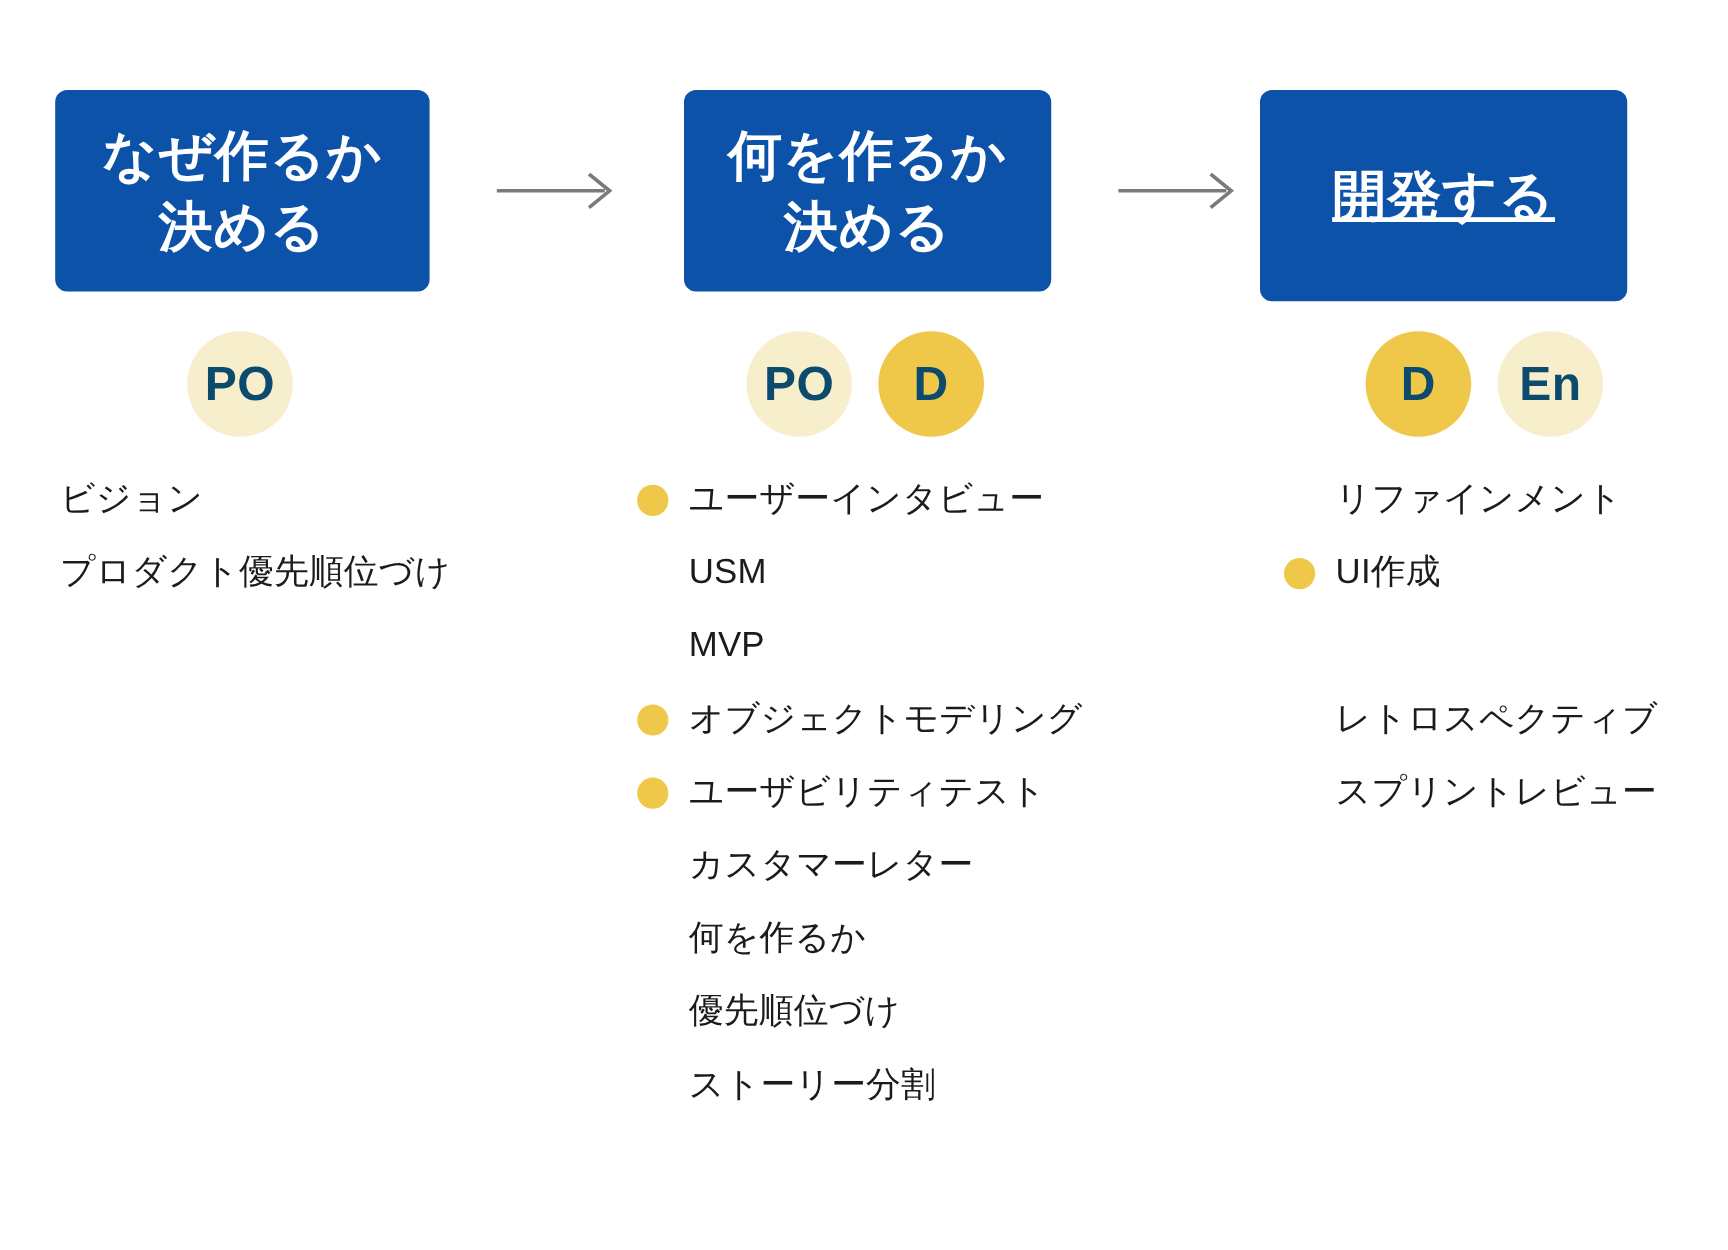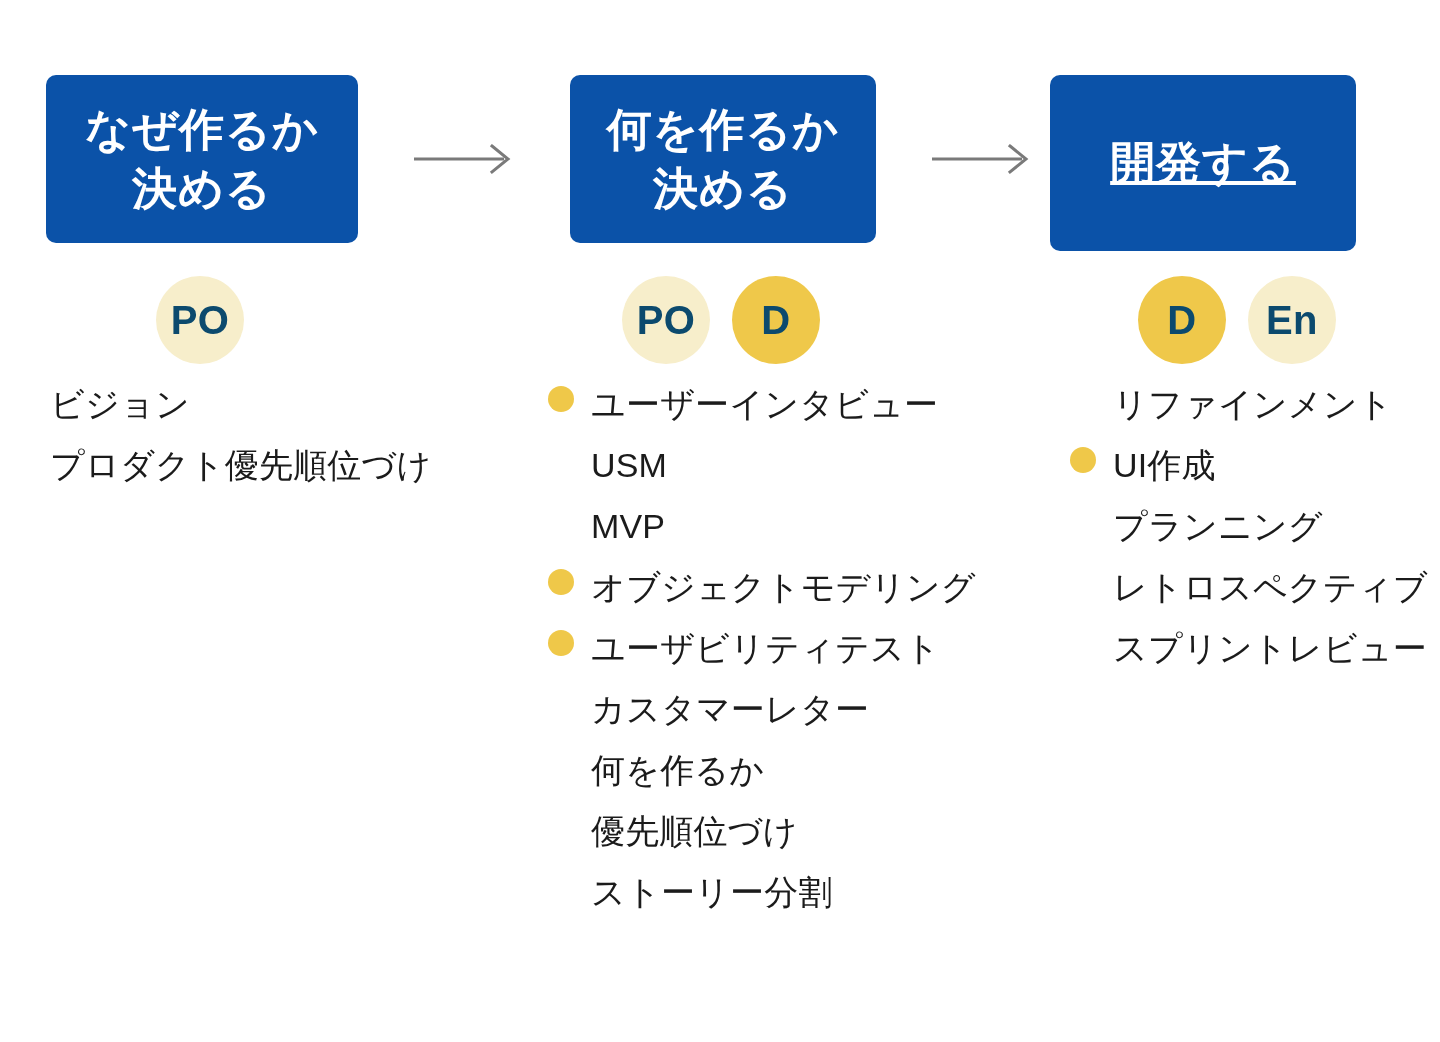--- a/index.html
+++ b/index.html
@@ -84,28 +84,28 @@
   }
   .badge.cream { background: #f7eecb; }
   .badge.gold  { background: #efc84a; }
 
   
   .col-list {
     position: absolute;
     top: 386px;
   }
   .col-list.c1 { left: 50px;   width: 430px; }
-  .col-list.c2 { left: 548px;  width: 470px; }
+  .col-list.c2 { left: 531px;  width: 470px; }
   .col-list.c3 { left: 1070px; width: 360px; }
 
   .list-item {
     display: flex;
-    align-items: flex-start;
+    align-items: center;
     height: 61px;
-    font-size: 34px;
+    font-size: 29px;
     line-height: 1.1;
     color: #1b1b1b;
     letter-spacing: 0.005em;
     white-space: nowrap;
   }
 
   .bullet-slot {
     width: 43px;
     flex: 0 0 43px;
     display: flex;
@@ -237,21 +237,20 @@
     <div class="list-item">
       <span class="bullet-slot">
         <span class="bullet"></span>
       </span>
       <span class="item-label">UI作成</span>
     </div>
     <div class="list-item">
       <span class="bullet-slot">
         <span class="bullet hidden"></span>
       </span>
-      <span class="item-label">プランニング</span>
     </div>
     <div class="list-item">
       <span class="bullet-slot">
         <span class="bullet hidden"></span>
       </span>
       <span class="item-label">レトロスペクティブ</span>
     </div>
     <div class="list-item">
       <span class="bullet-slot">
         <span class="bullet hidden"></span>

